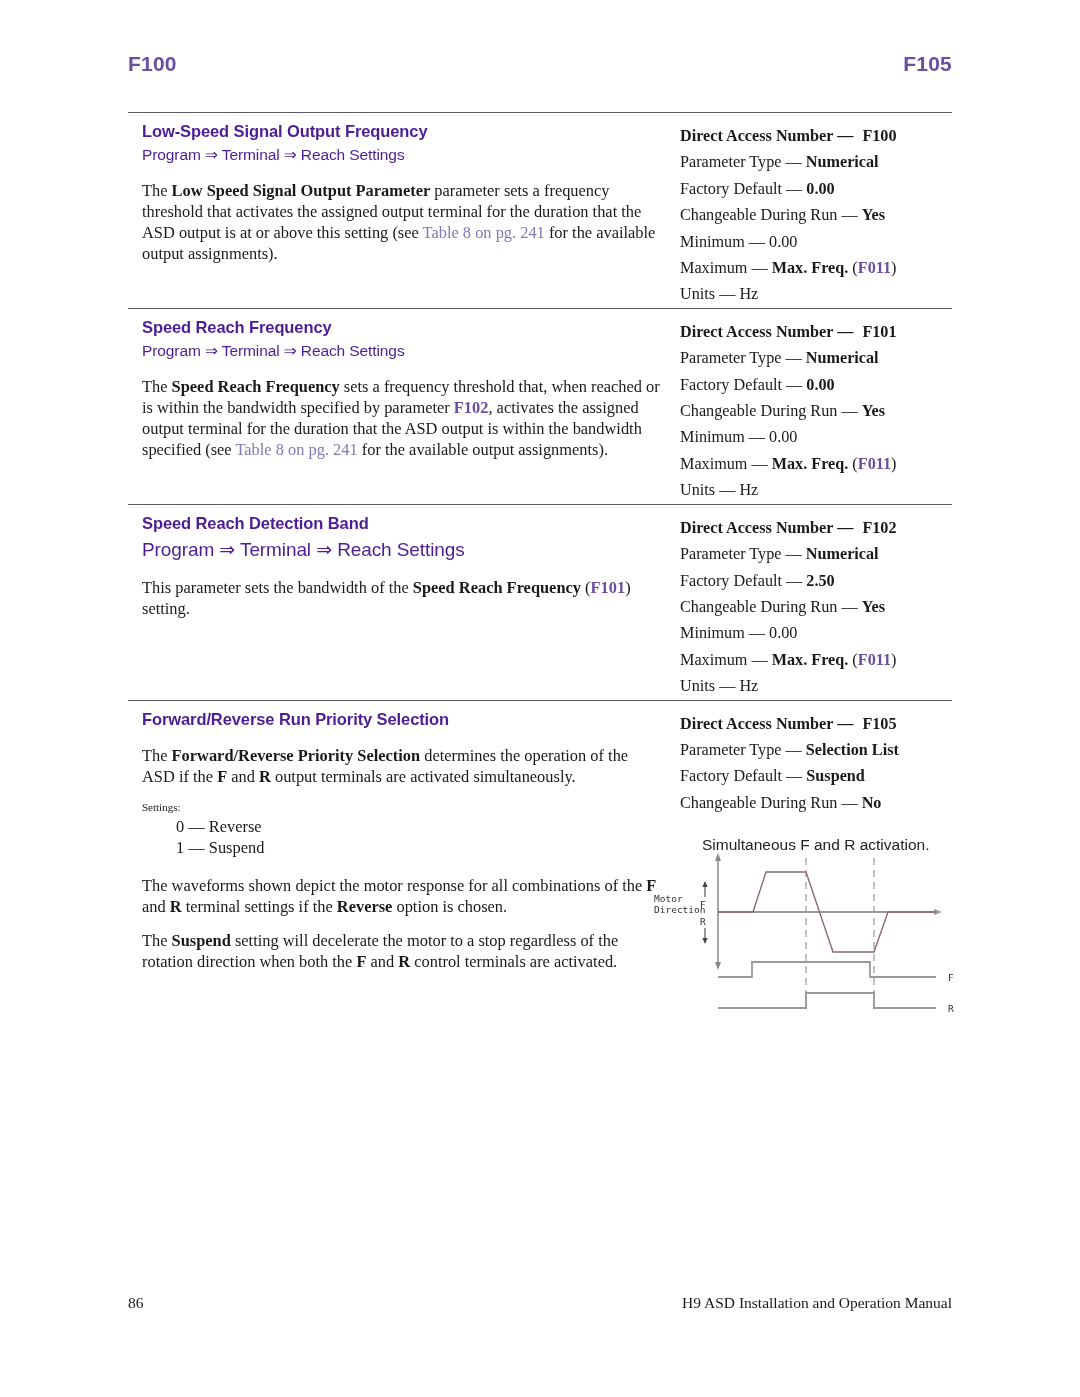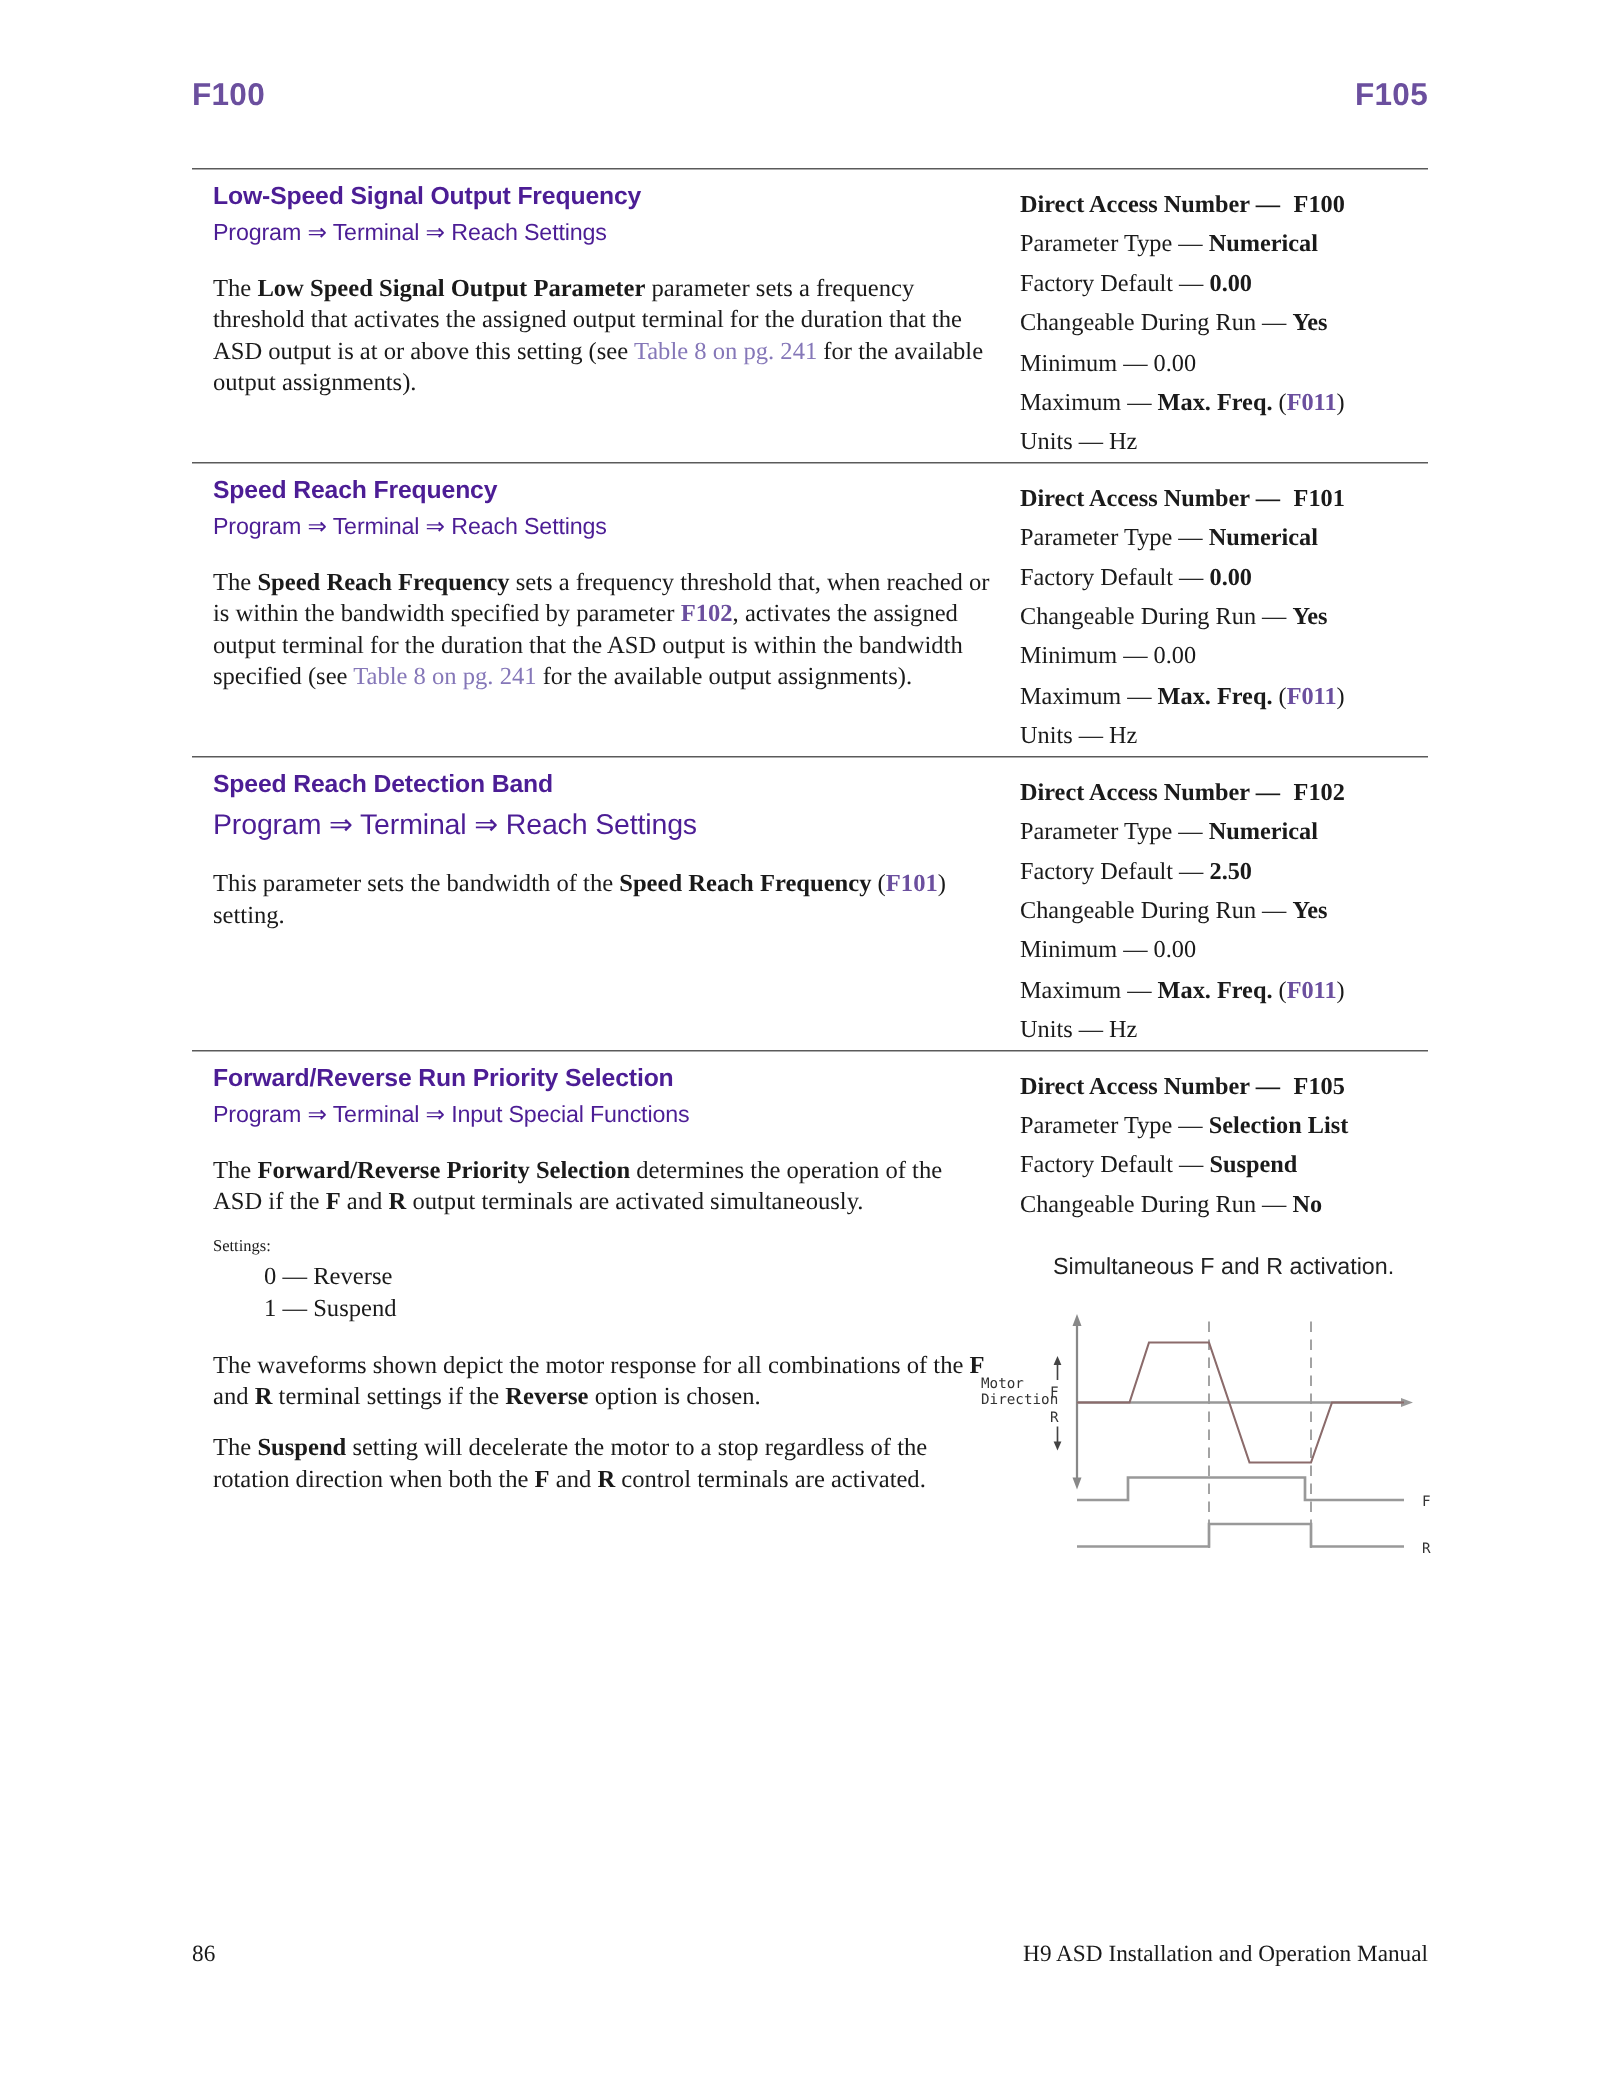--- a/index.html
+++ b/index.html
@@ -121,21 +121,21 @@
     padding-left: 34px;
     font-size: 16.4px;
     line-height: 1.3;
   }
   .settings-list div { white-space: nowrap; }
 
   
   .diagram {
     position: absolute;
     left: 648px;
-    top: 863px;
+    top: 840px;
     width: 330px;
     height: 185px;
   }
   .diagram svg { display: block; }
 
   
   .footer {
     position: absolute;
     left: 128px;
     top: 1294px;
@@ -265,21 +265,20 @@
           </div>
         </div>
       </div>
     </div>
 
     <div class="section">
       <div class="rule"></div>
       <div class="section-body">
         <div class="col-left">
           <h2 class="title">Forward/Reverse Run Priority Selection</h2>
-          <div class="navpath">Program ⇒ Terminal ⇒ Input Special Functions</div>
           <p class="para"><span>The </span><span class="b">Forward/Reverse Priority Selection</span><span> determines the operation of the ASD if the </span><span class="b">F</span><span> and </span><span class="b">R</span><span> output terminals are activated simultaneously.</span></p>
           <p class="settings-label">Settings:</p>
           <div class="settings-list">
             <div>0 — Reverse</div>
             <div>1 — Suspend</div>
           </div>
           <p class="para"><span>The waveforms shown depict the motor response for all combinations of the </span><span class="b">F</span><span> and </span><span class="b">R</span><span> terminal settings if the </span><span class="b">Reverse</span><span> option is chosen.</span></p>
           <p class="para tight"><span>The </span><span class="b">Suspend</span><span> setting will decelerate the motor to a stop regardless of the rotation direction when both the </span><span class="b">F</span><span> and </span><span class="b">R</span><span> control terminals are activated.</span></p>
         </div>
         <div class="col-right">

